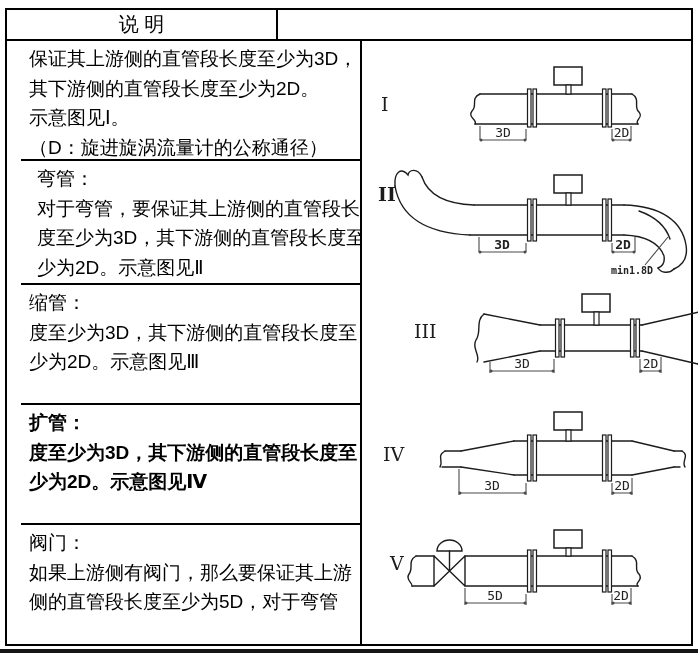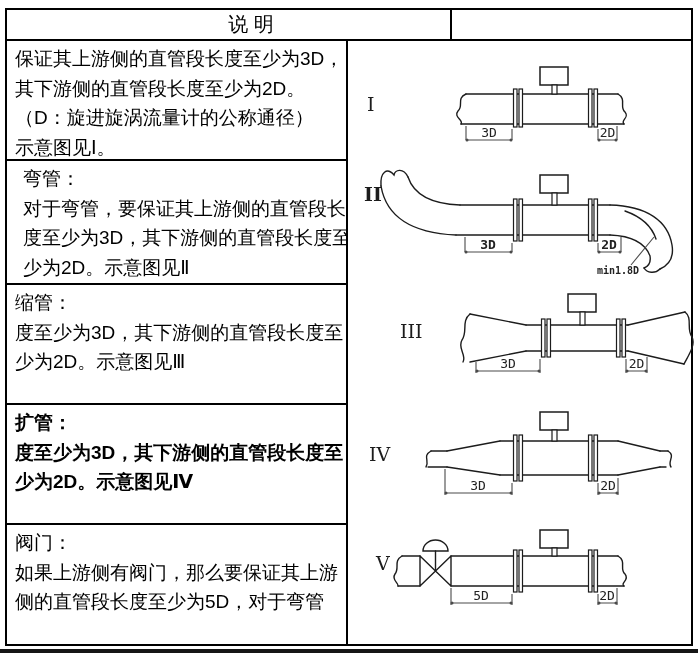--- a/index.html
+++ b/index.html
@@ -1,25 +1,25 @@
 <!DOCTYPE html>
 <html><head>
 <meta charset="utf-8">
 <style>
   html,body{margin:0;padding:0;background:#fff;}
   .page{position:relative;width:698px;height:658px;background:#fff;overflow:hidden;
         font-family:"Liberation Sans","DejaVu Sans",sans-serif;color:#000;}
   .frame{position:absolute;left:5px;top:8px;width:688px;height:638px;
          border:2px solid #000;box-sizing:border-box;display:flex;flex-direction:column;}
   .header-row{flex:0 0 31px;display:flex;box-sizing:border-box;border-bottom:2px solid #000;}
-  .header-left{width:400px;box-sizing:border-box;border-right:2px solid #000;
+  .header-left{width:271px;box-sizing:border-box;border-right:2px solid #000;
                display:flex;align-items:center;justify-content:center;
-               font-size:20px;font-weight:500;margin-left:45px;}
+               font-size:20px;font-weight:500;}
   .header-right{flex:1;}
-  .body-row{flex:1;display:flex;min-height:0;}
+  .body-row{flex:1;display:flex;min-height:0;margin-left:14px;}
   .col-left{width:341px;box-sizing:border-box;border-right:2px solid #000;
             display:flex;flex-direction:column;}
   .cell{box-sizing:border-box;border-bottom:2px solid #000;
         padding:3px 4px 0 8px;font-size:19px;line-height:29.5px;
         white-space:nowrap;overflow:hidden;}
   .cell.r1{flex:0 0 120px;}
   .cell.r2{flex:0 0 124px;padding-left:16px;}
   .cell.r3{flex:0 0 120px;}
   .cell.r4{flex:0 0 120px;font-weight:bold;}
   .cell.r5{flex:1;border-bottom:none;}
@@ -51,22 +51,22 @@
       </div>
       <div class="header-right"></div>
     </div>
 
     <div class="body-row">
 
       <div class="col-left">
         <div class="cell r1">
           <div>保证其上游侧的直管段长度至少为3D，</div>
           <div>其下游侧的直管段长度至少为2D。</div>
+          <div>示意图见Ⅰ。</div>
           <div>（D：旋进旋涡流量计的公称通径）</div>
-          <div>示意图见Ⅰ。</div>
         </div>
         <div class="cell r2">
           <div>弯管：</div>
           <div>对于弯管，要保证其上游侧的直管段长</div>
           <div>度至少为3D，其下游侧的直管段长度至</div>
           <div>少为2D。示意图见Ⅱ</div>
         </div>
         <div class="cell r3">
           <div>缩管：</div>
           <div>度至少为3D，其下游侧的直管段长度至</div>

